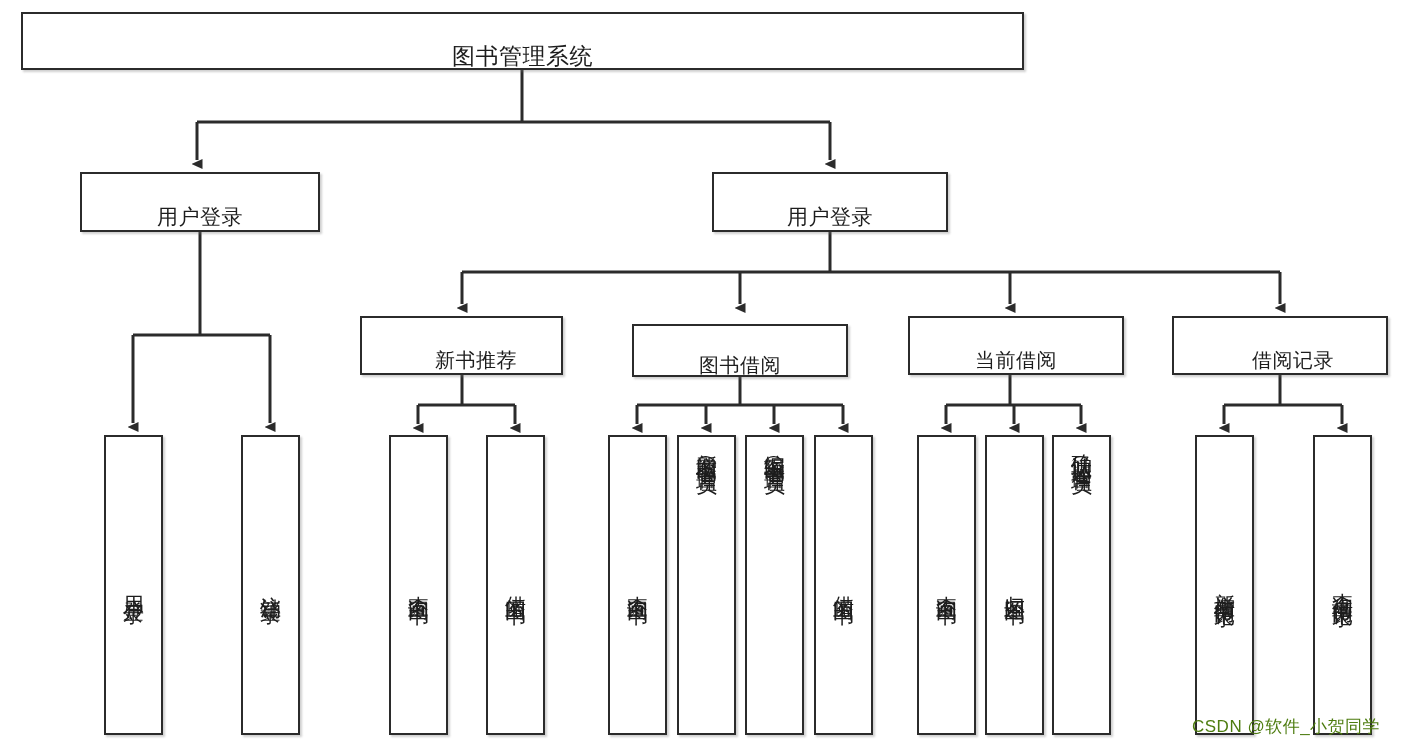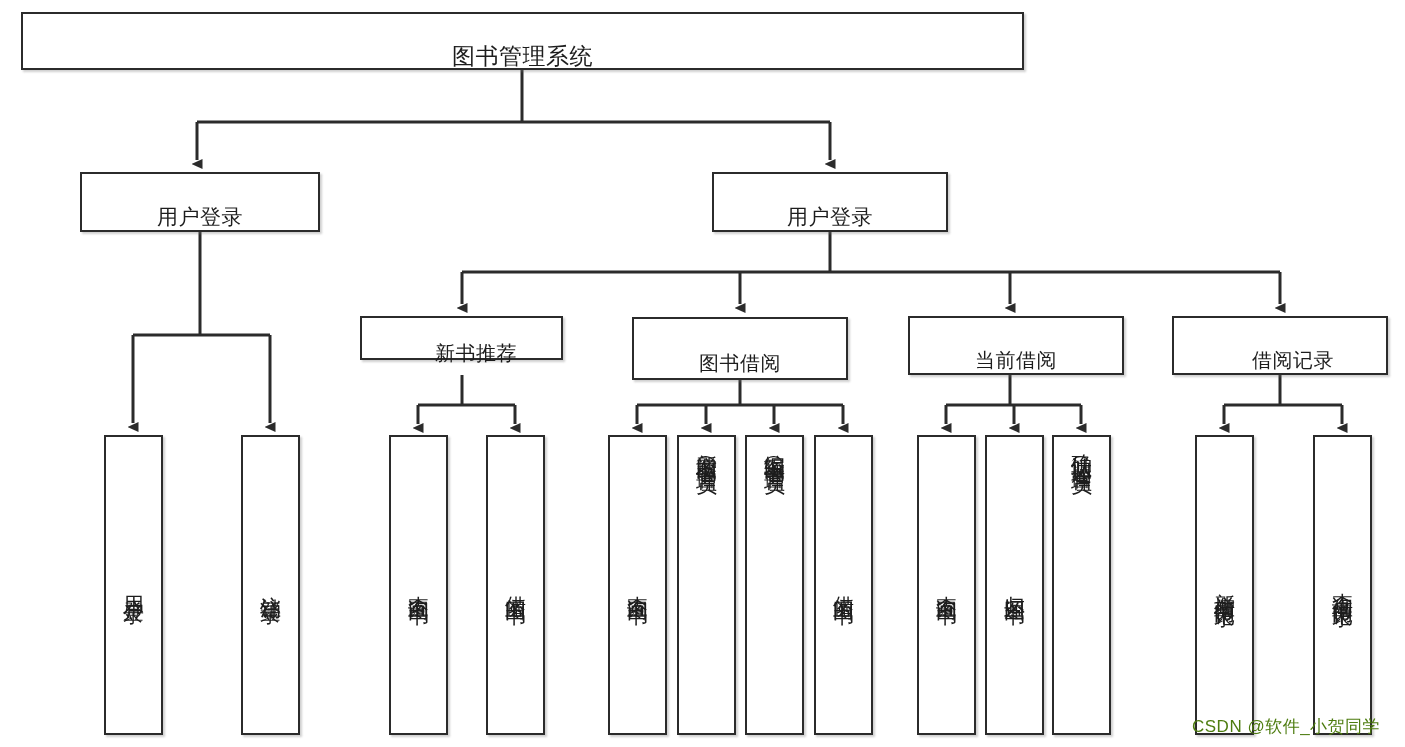--- a/index.html
+++ b/index.html
@@ -133,25 +133,25 @@
   </div>
 
   <div class="node level2" style="left:80px; top:172px; width:240px; height:60px;">
     <span class="label">用户登录</span>
   </div>
 
   <div class="node level2" style="left:712px; top:172px; width:236px; height:60px;">
     <span class="label">用户登录</span>
   </div>
 
-  <div class="node level3" style="left:360px; top:316px; width:203px; height:44px;padding-left:29px;">
+  <div class="node level3" style="left:360px; top:316px; width:203px; height:59px;padding-left:29px;">
     <span class="label">新书推荐</span>
   </div>
 
-  <div class="node level3" style="left:632px; top:317px; width:216px; height:63px;">
+  <div class="node level3" style="left:632px; top:324px; width:216px; height:53px;">
     <span class="label">图书借阅</span>
   </div>
 
   <div class="node level3" style="left:908px; top:316px; width:216px; height:59px;">
     <span class="label">当前借阅</span>
   </div>
 
   <div class="node level3" style="left:1172px; top:316px; width:216px; height:59px;padding-left:26px;">
     <span class="label">借阅记录</span>
   </div>

